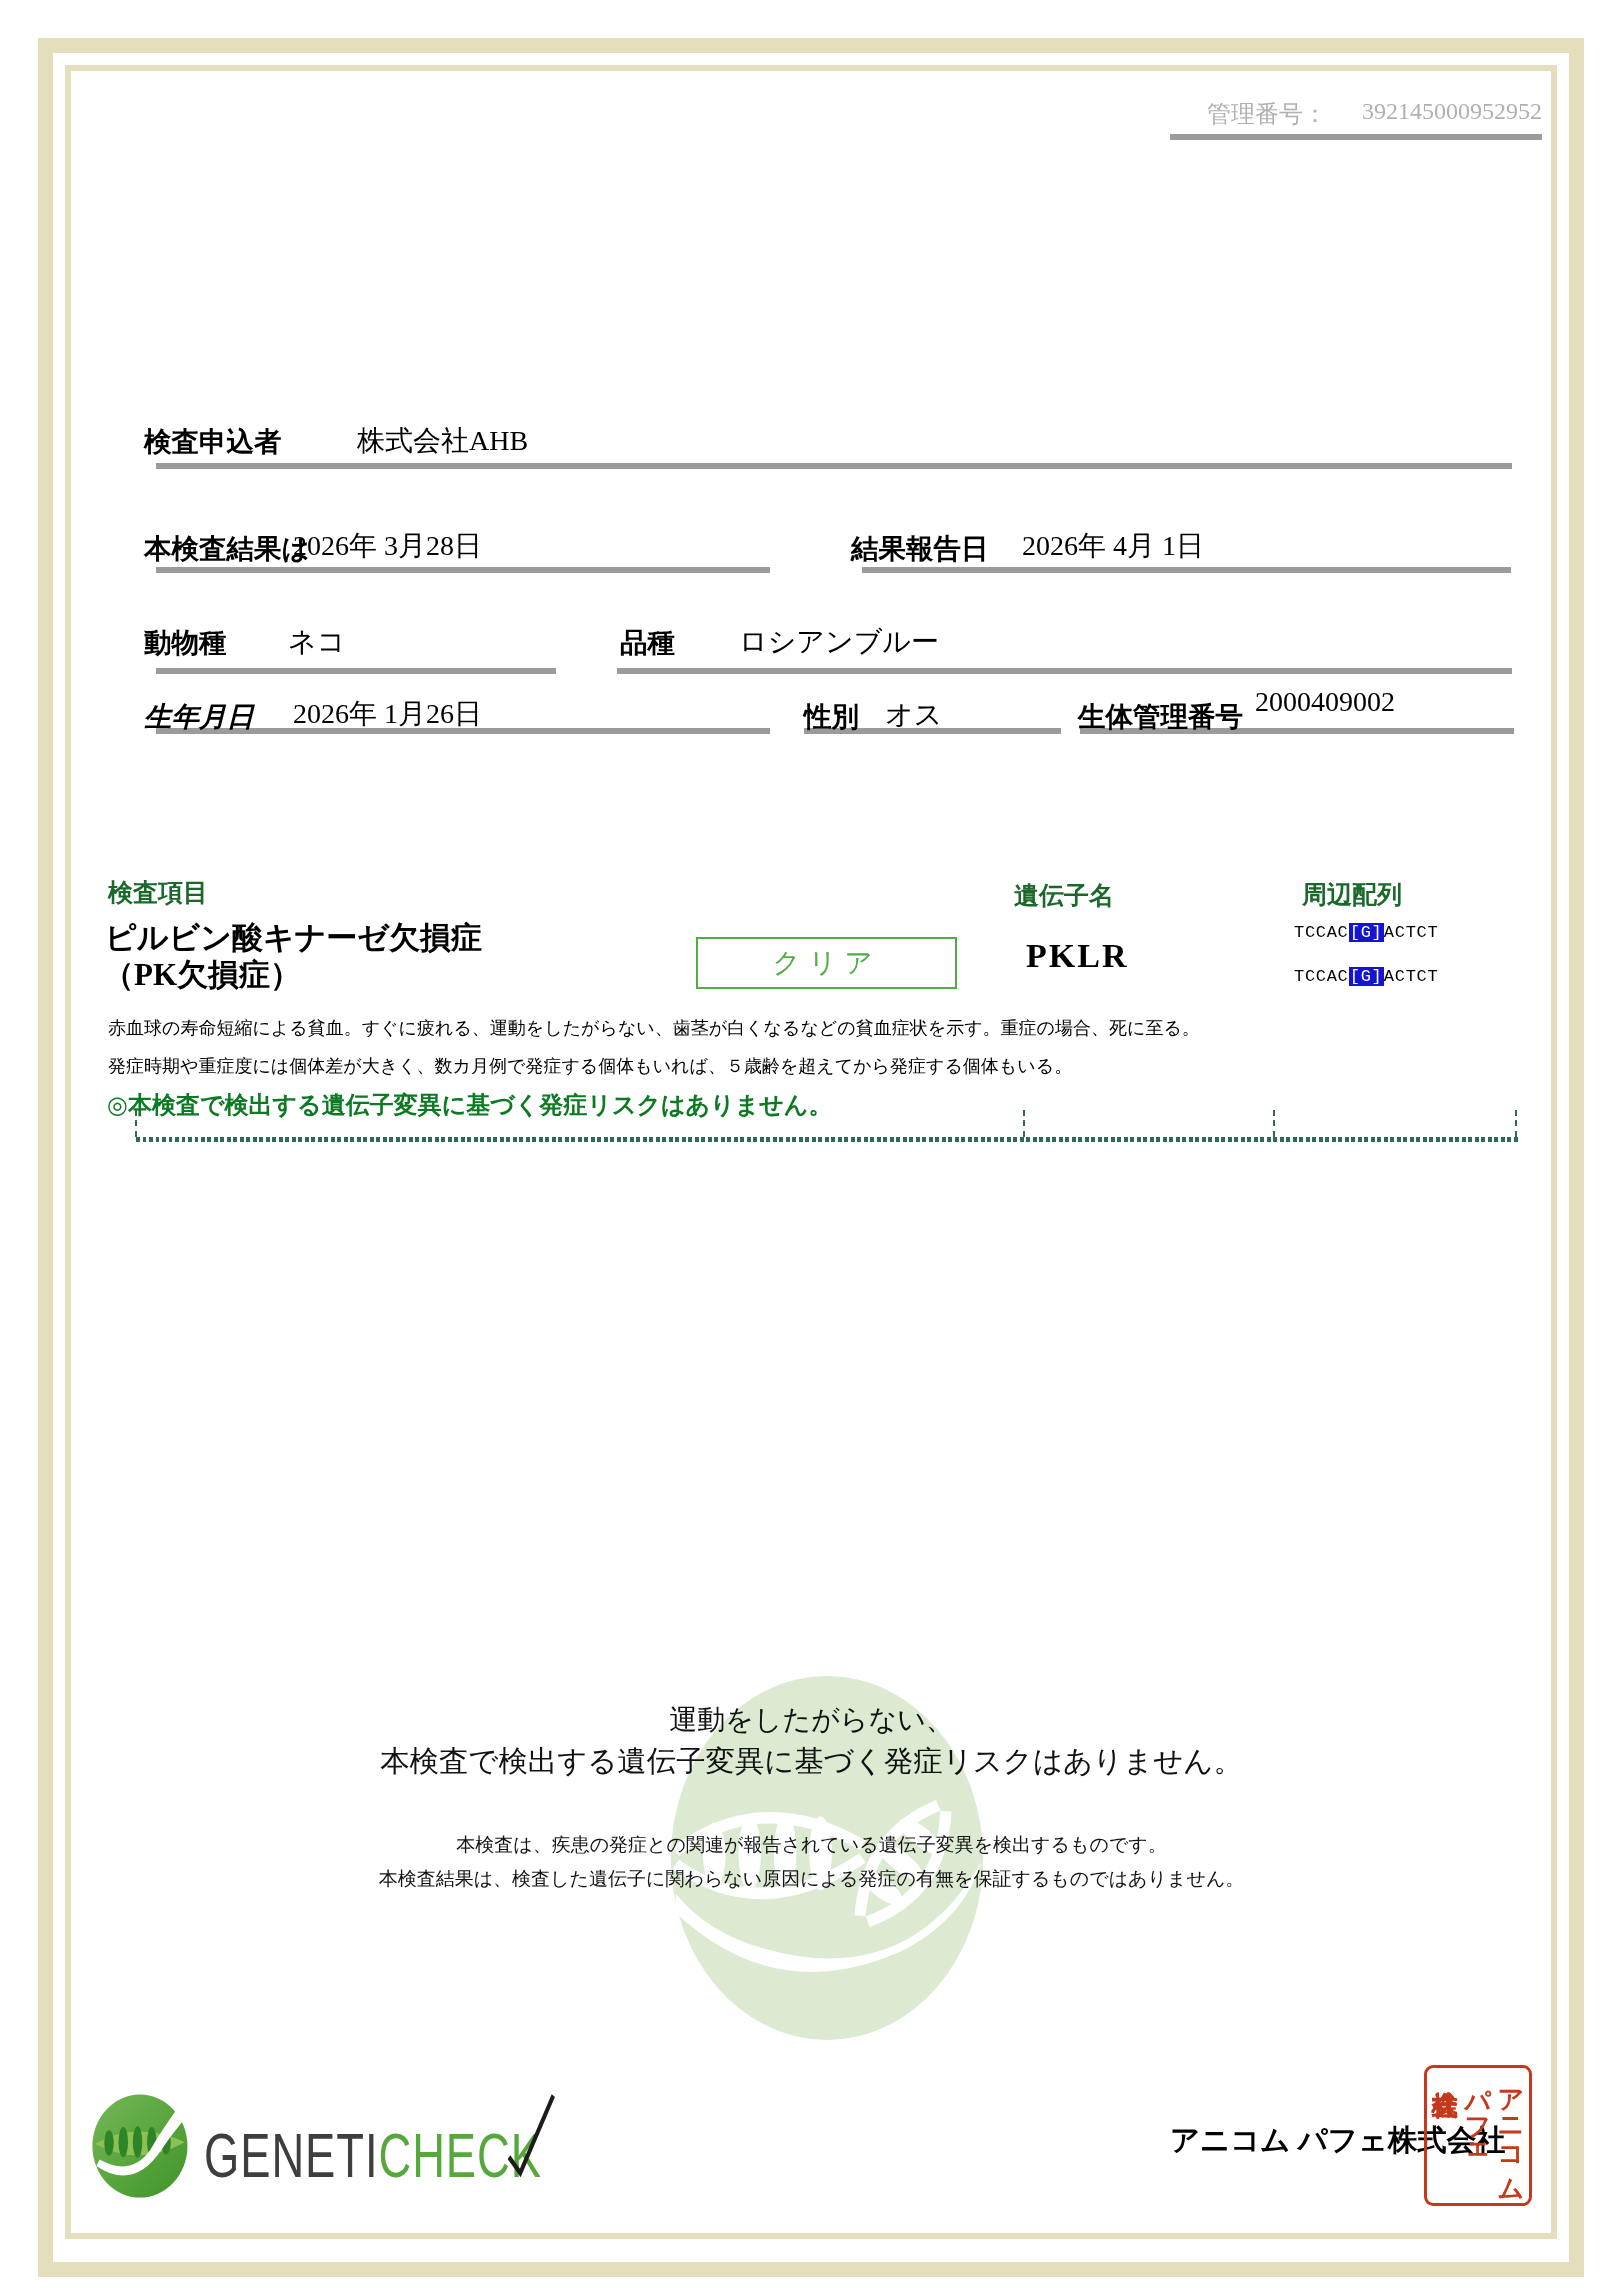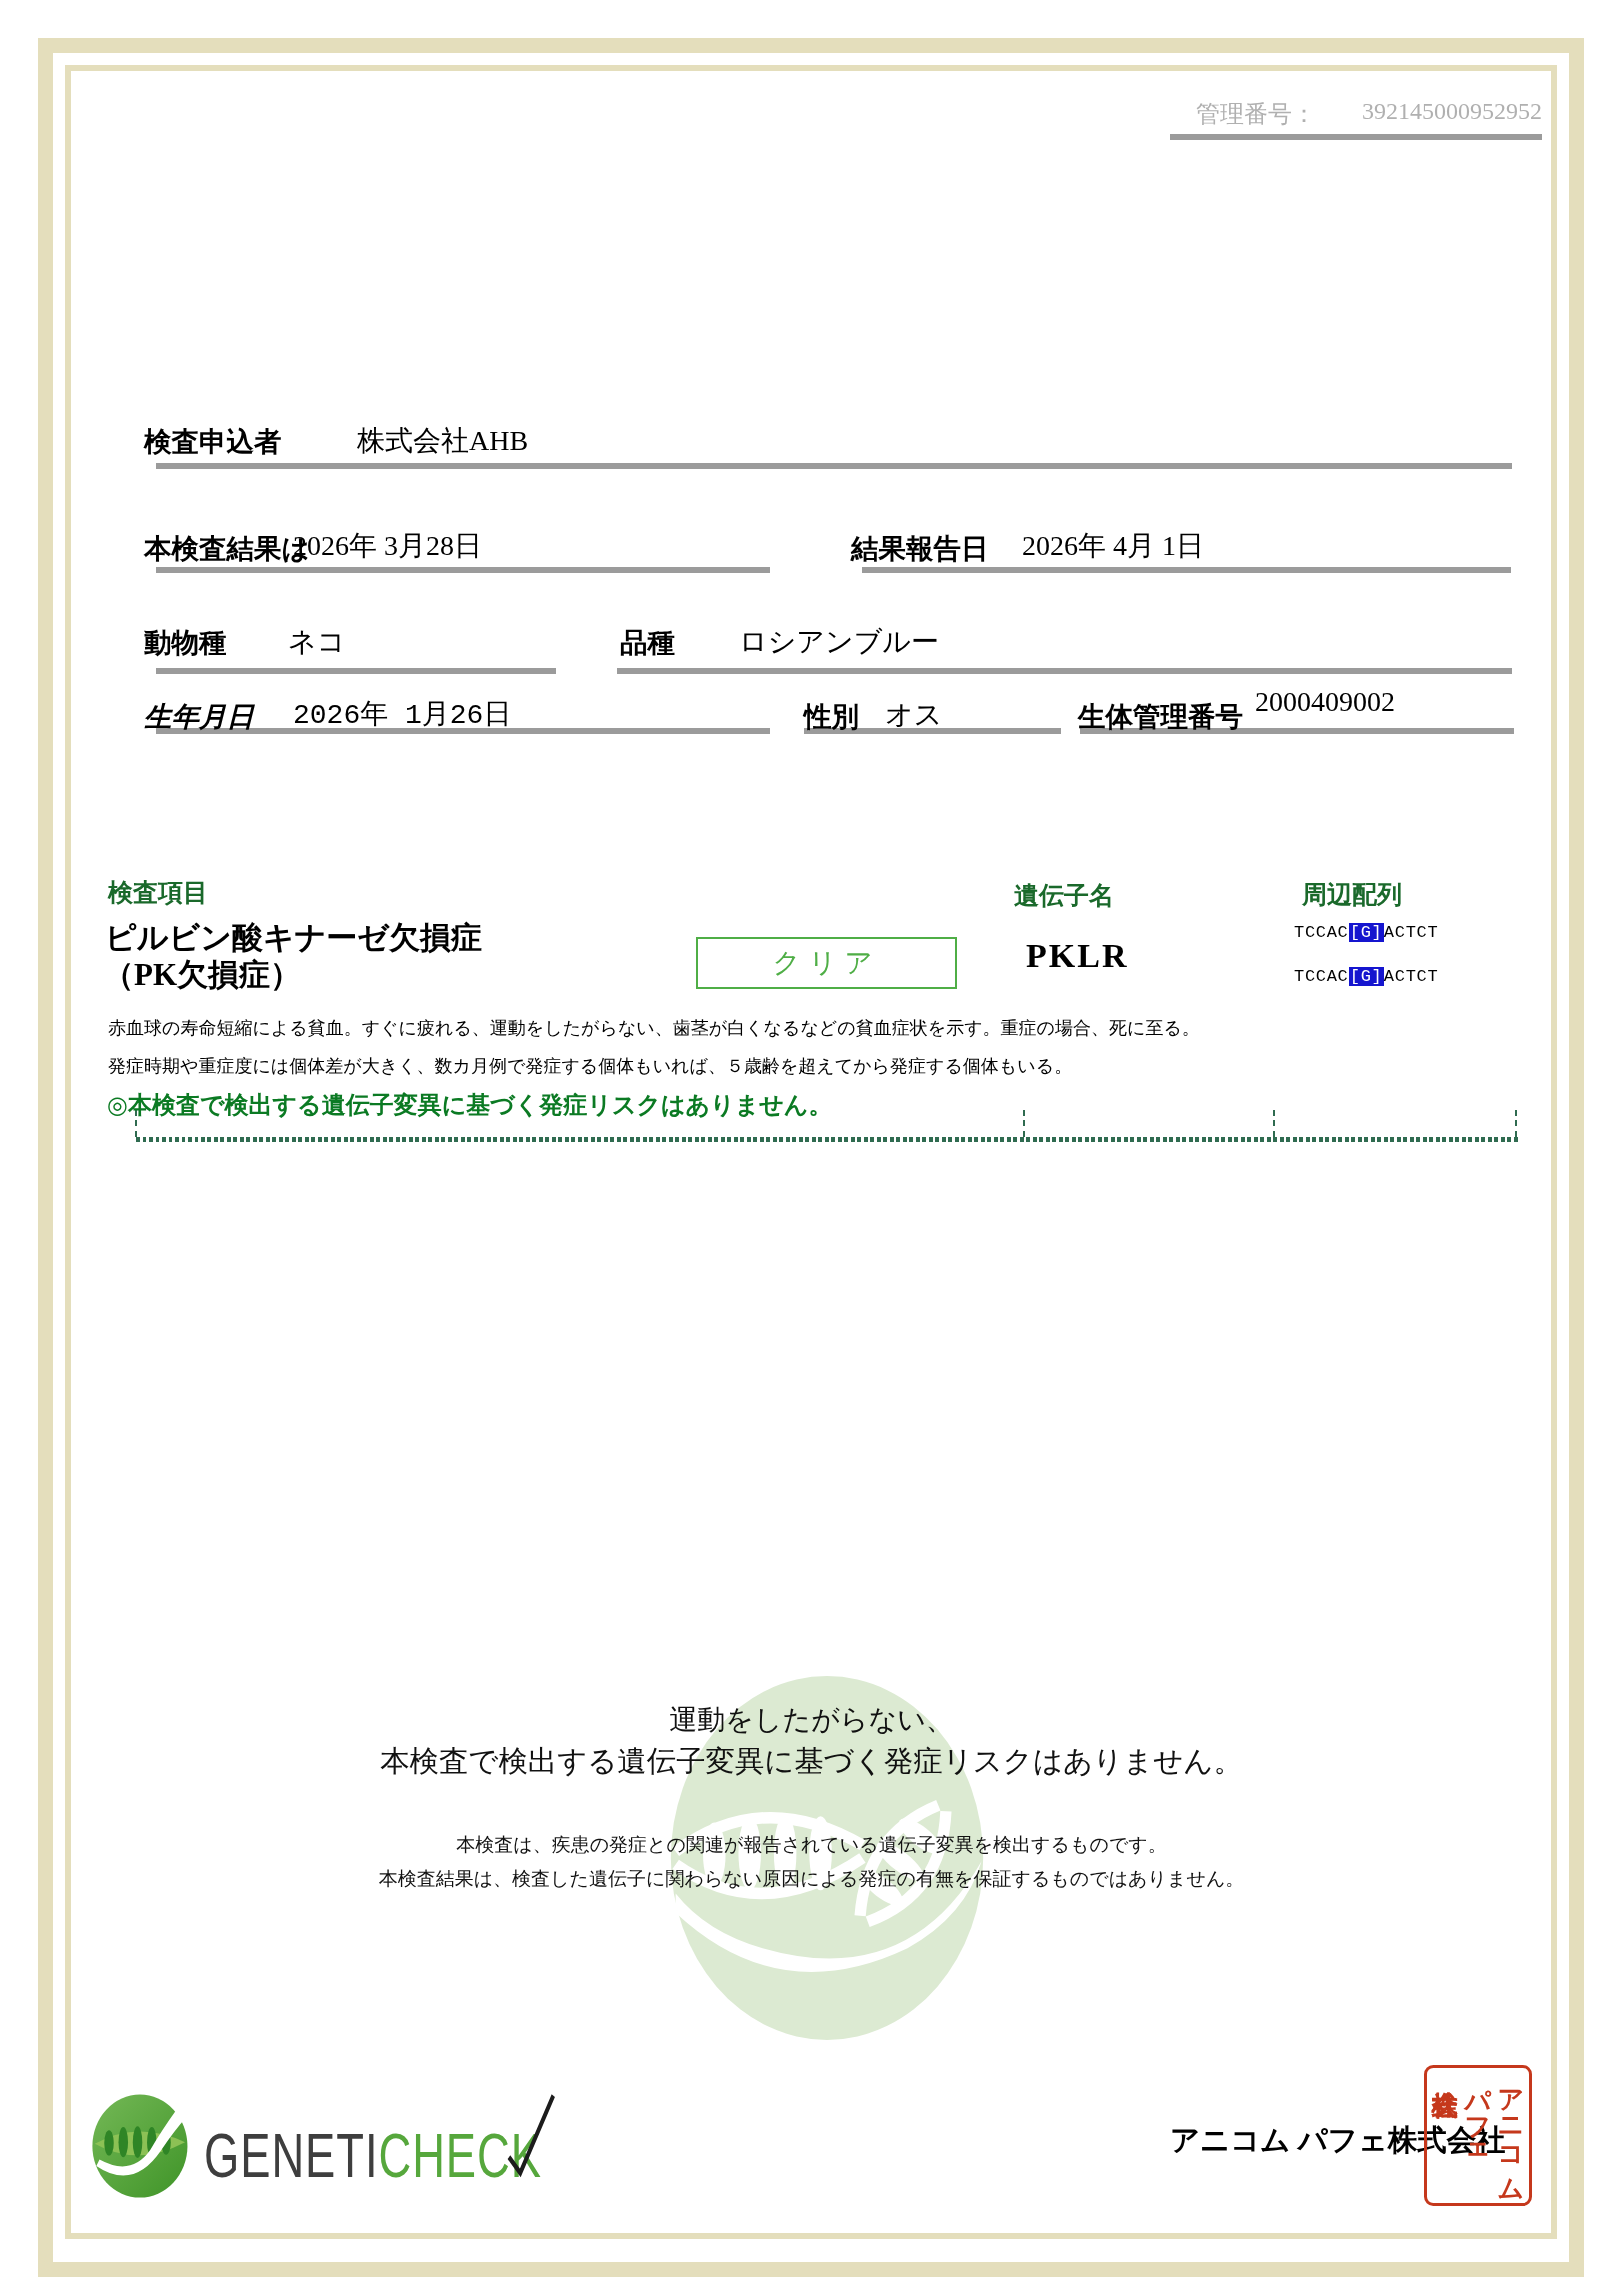--- a/index.html
+++ b/index.html
@@ -6,21 +6,21 @@
   .page{position:relative;width:1622px;height:2295px;background:#ffffff;overflow:hidden;
         font-family:"Liberation Serif","DejaVu Serif",serif;color:#000;}
   .frame-outer{position:absolute;left:38px;top:38px;right:38px;bottom:18.3px;
         border:15px solid #e4debc;pointer-events:none;z-index:5;}
   .frame-inner{position:absolute;left:65px;top:65px;right:65px;bottom:56px;
         border:6.5px solid #e4debc;pointer-events:none;z-index:5;}
   .abs{position:absolute;white-space:nowrap;z-index:2;}
   .sans{font-family:"Liberation Sans","DejaVu Sans",sans-serif;}
   .mono{font-family:"Liberation Mono","DejaVu Sans Mono",monospace;}
   .bar{position:absolute;height:5.9px;background:#9b9b9b;z-index:1;}
-  .admin{display:flex;gap:46px;justify-content:flex-end;color:#b0b0b0;font-size:24px;}
+  .admin{display:flex;gap:35px;justify-content:flex-end;color:#b0b0b0;font-size:24px;}
   .title{font-size:75px;font-weight:bold;letter-spacing:10.5px;text-align:center;}
   .flabel{font-size:27.5px;font-weight:bold;}
   .fvalue{font-size:28px;}
   .ghead{font-size:25px;font-weight:bold;color:#1a692b;}
   .disease{font-size:31px;font-weight:bold;}
   .clearbox{display:flex;align-items:center;justify-content:center;
         border:2px solid #4fae46;color:#4fae46;font-size:27.5px;letter-spacing:7.9px;text-align:center;}
   .gene{font-size:34px;font-weight:600;letter-spacing:2px;}
   .seq{font-size:17px;letter-spacing:0.7px;}
   .seq .hl{background:#1515cf;color:#ffffff;padding:0 1.3px;}
@@ -101,21 +101,21 @@
   <div class="bar" style="left:862px;top:567px;width:649px;"></div>
 
   <span class="abs flabel" style="left:144px;top:625px;">動物種</span>
   <span class="abs fvalue" style="left:288px;top:623px;">ネコ</span>
   <span class="abs flabel" style="left:620px;top:625px;">品種</span>
   <span class="abs fvalue" style="left:739px;top:623px;">ロシアンブルー</span>
   <div class="bar" style="left:156px;top:668px;width:400px;"></div>
   <div class="bar" style="left:617px;top:668px;width:895px;"></div>
 
   <span class="abs flabel" style="left:144px;top:699px;font-style:italic;">生年月日</span>
-  <span class="abs fvalue" style="left:293px;top:695px;font-family:Liberation Mono, monospace;">2026年 1月26日</span>
+  <span class="abs fvalue" style="left:293px;top:695px;">2026年 1月26日</span>
   <span class="abs flabel" style="left:804px;top:699px;">性別</span>
   <span class="abs fvalue" style="left:885px;top:696px;font-family:Liberation Mono, monospace;">オス</span>
   <span class="abs flabel" style="left:1078px;top:699px;">生体管理番号</span>
   <span class="abs fvalue" style="left:1255px;top:686px;">2000409002</span>
   <div class="bar" style="left:156px;top:728px;width:614px;"></div>
   <div class="bar" style="left:804px;top:728px;width:257px;"></div>
   <div class="bar" style="left:1080px;top:728px;width:434px;"></div>
 
   <span class="abs ghead" style="left:108px;top:876px;">検査項目</span>
   <span class="abs disease" style="left:105px;top:917px;">ピルビン酸キナーゼ欠損症</span>

